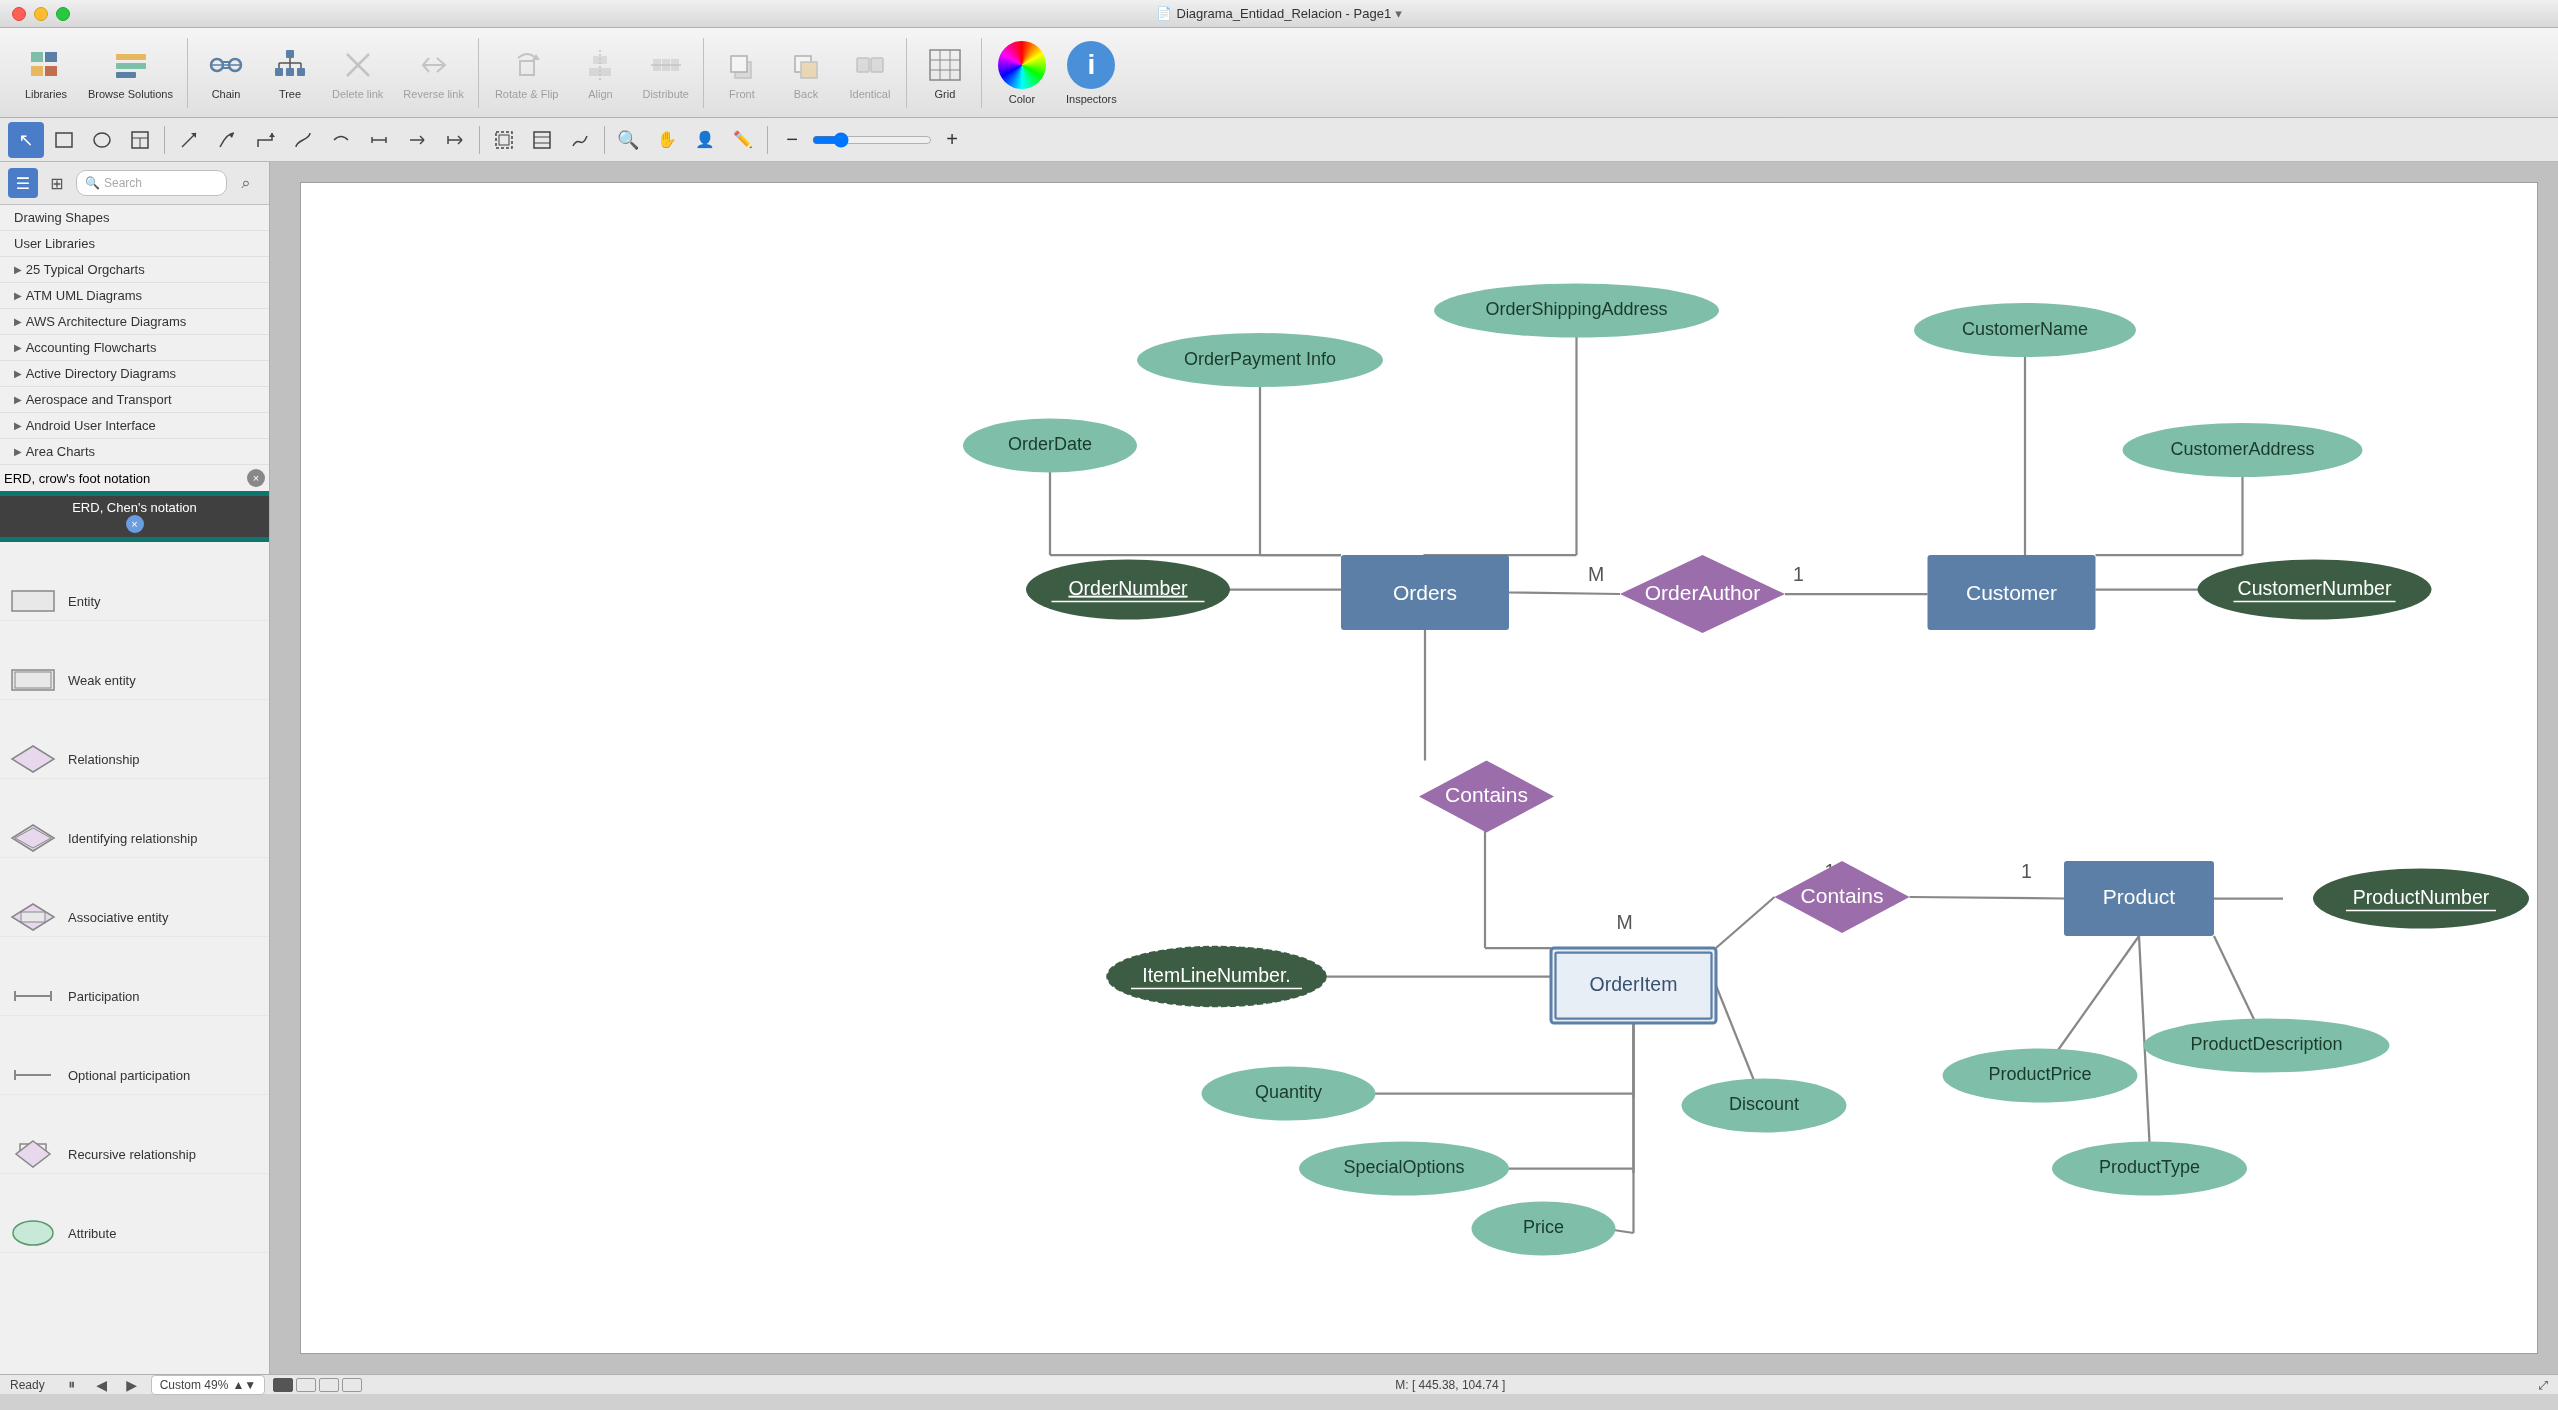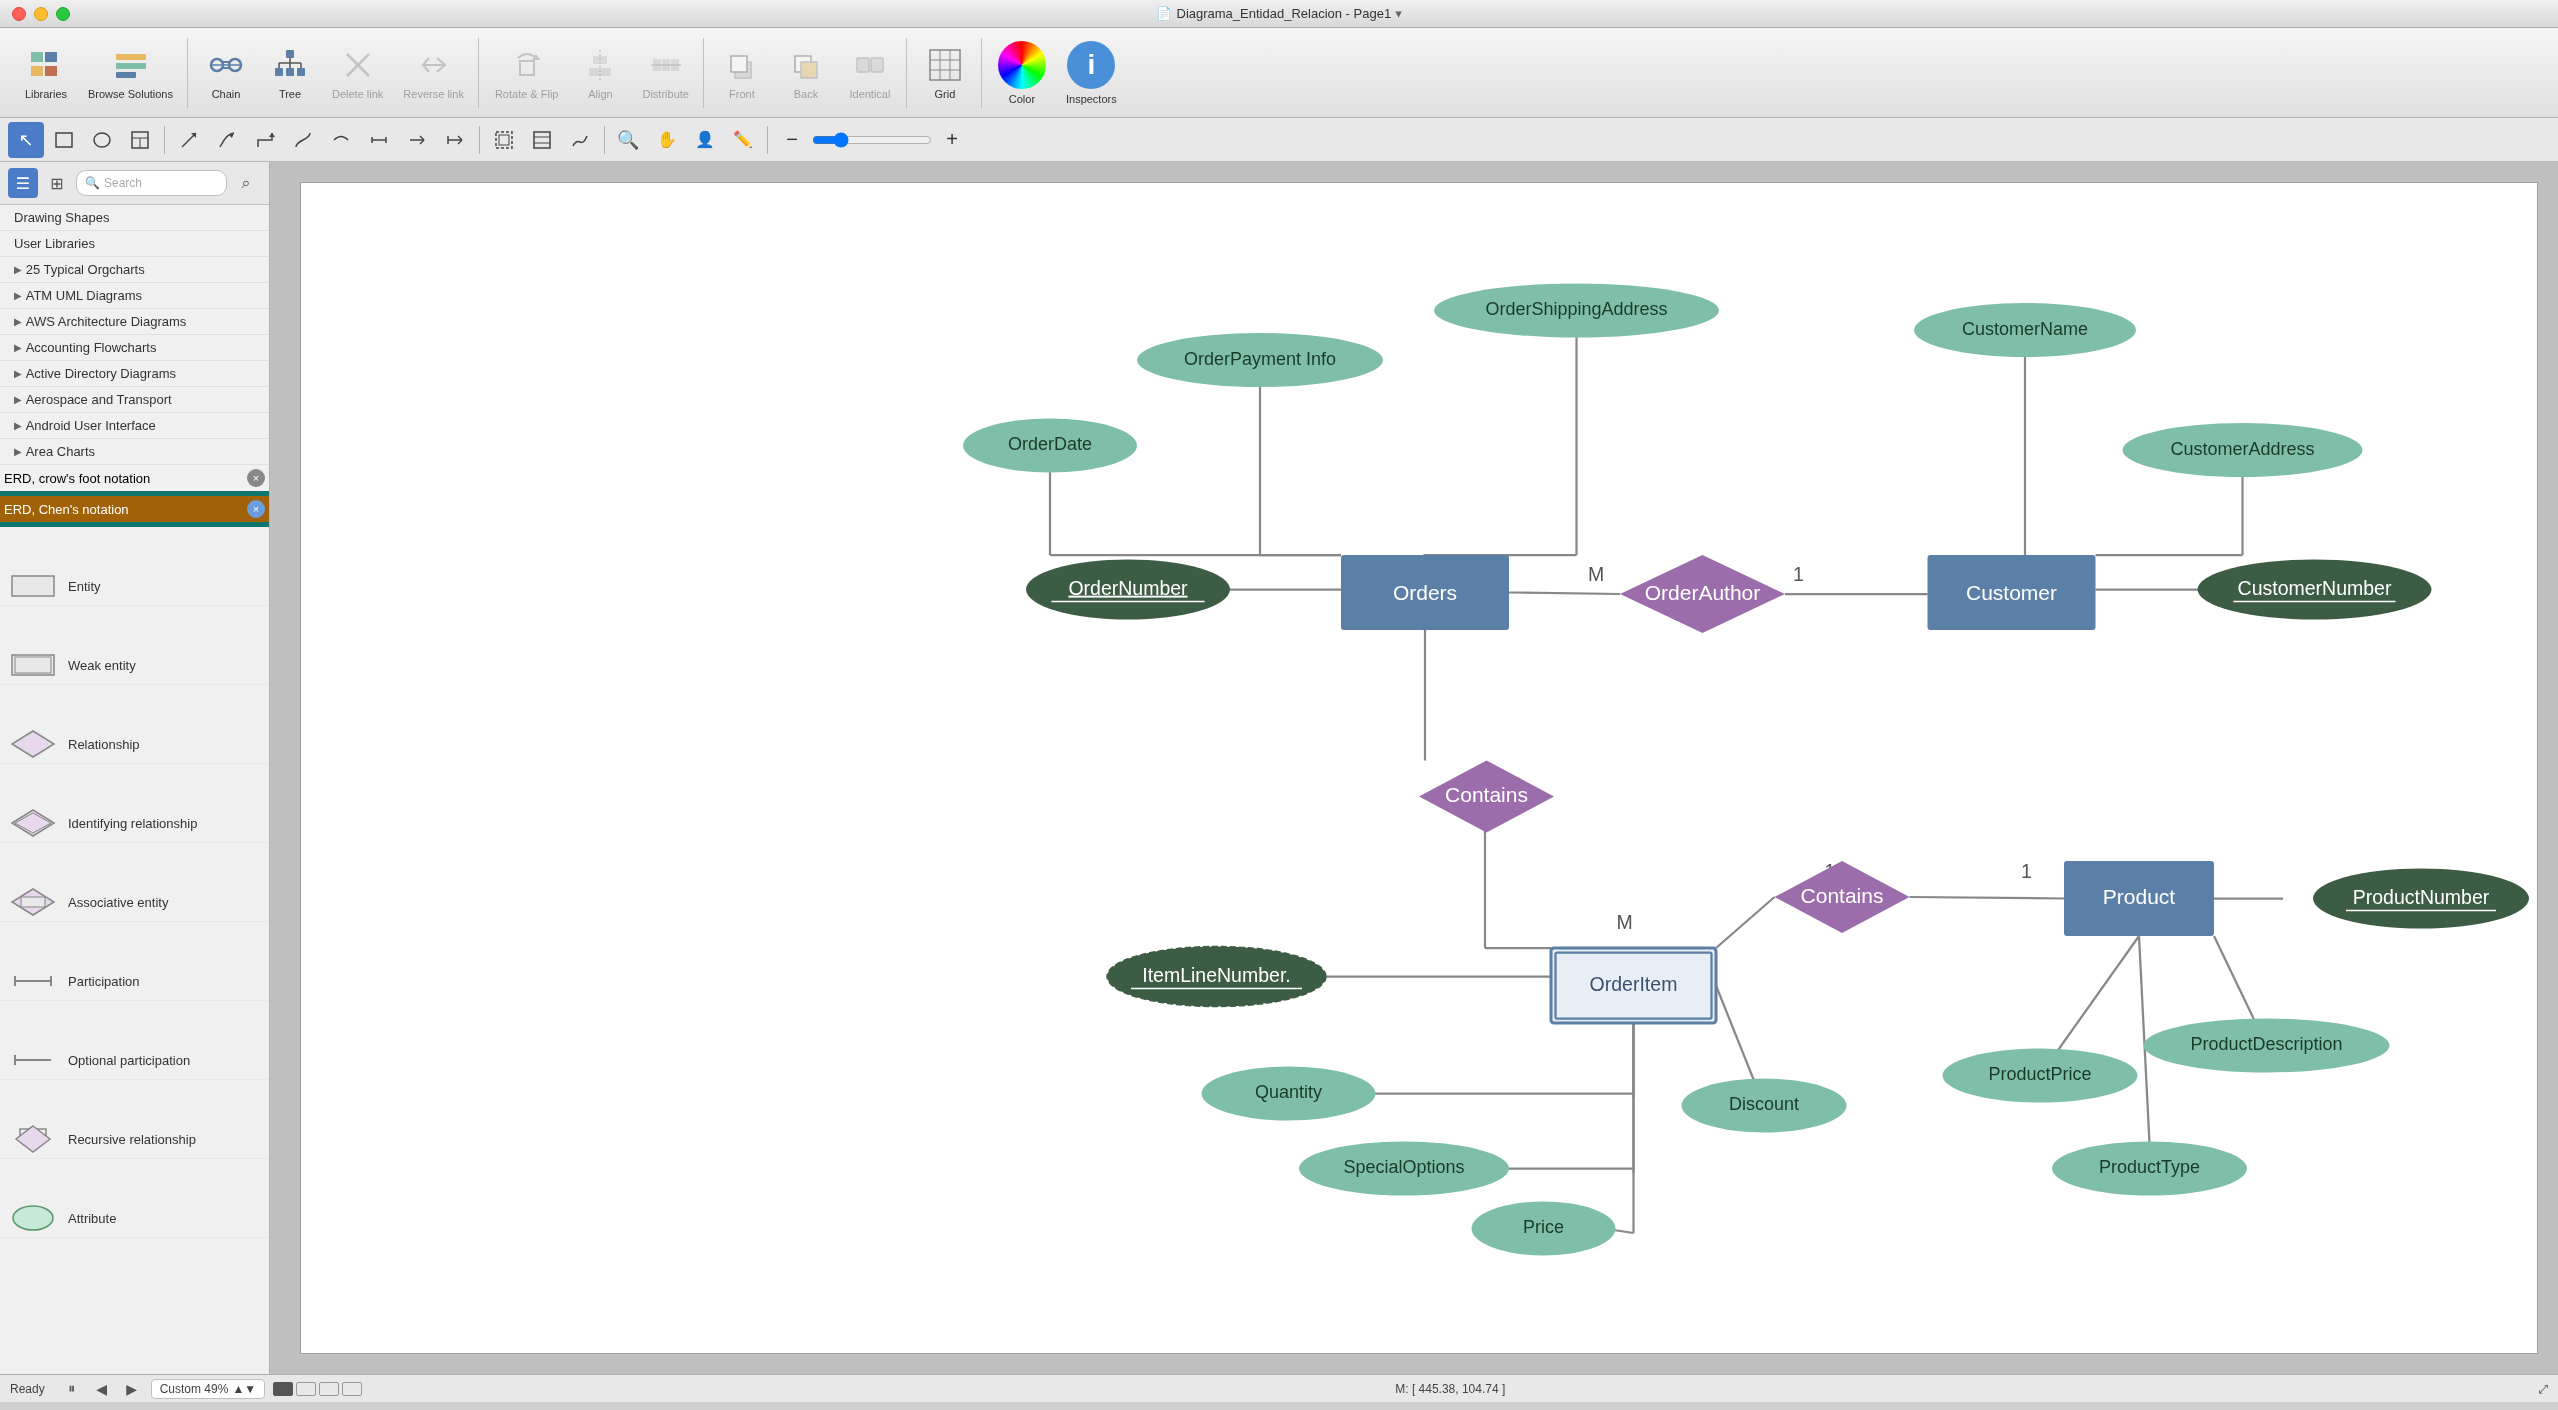--- a/index.html
+++ b/index.html
@@ -162,21 +162,21 @@
     .sidebar-section .arrow { font-size: 10px; color: #666; }
     .sidebar-open-item {
       padding: 4px 4px;
       font-size: 13px;
       display: flex;
       align-items: center;
       justify-content: space-between;
       cursor: pointer;
       border-bottom: 5px solid #0f766e;
     }
-    .sidebar-open-item.selected { background: #a16207; color: white; }
+    .sidebar-open-item.selected { background: #404040; color: white; flex-direction: column; }
     .close-x {
       width: 18px; height: 18px;
       border-radius: 50%;
       background: #888;
       color: white;
       display: flex; align-items: center; justify-content: center;
       font-size: 11px;
     }
     .sidebar-open-item.selected .close-x { background: #6a9ce0; }
 
@@ -209,21 +209,21 @@
       top: 20px; left: 30px;
       right: 20px; bottom: 20px;
       background: white;
       border: 1px solid #a0a0a0;
     }
     #canvas svg { width: 100%; height: 100%; }
 
     
     #statusbar {
       background: #e8e8e8;
-      height: 28px;
+      height: 20px;
       border-top: 1px solid #b0b0b0;
       display: flex;
       align-items: center;
       padding: 0 10px;
       gap: 8px;
       font-size: 12px;
       color: #444;
     }
     .status-nav-btn {
       width: 22px; height: 22px;

